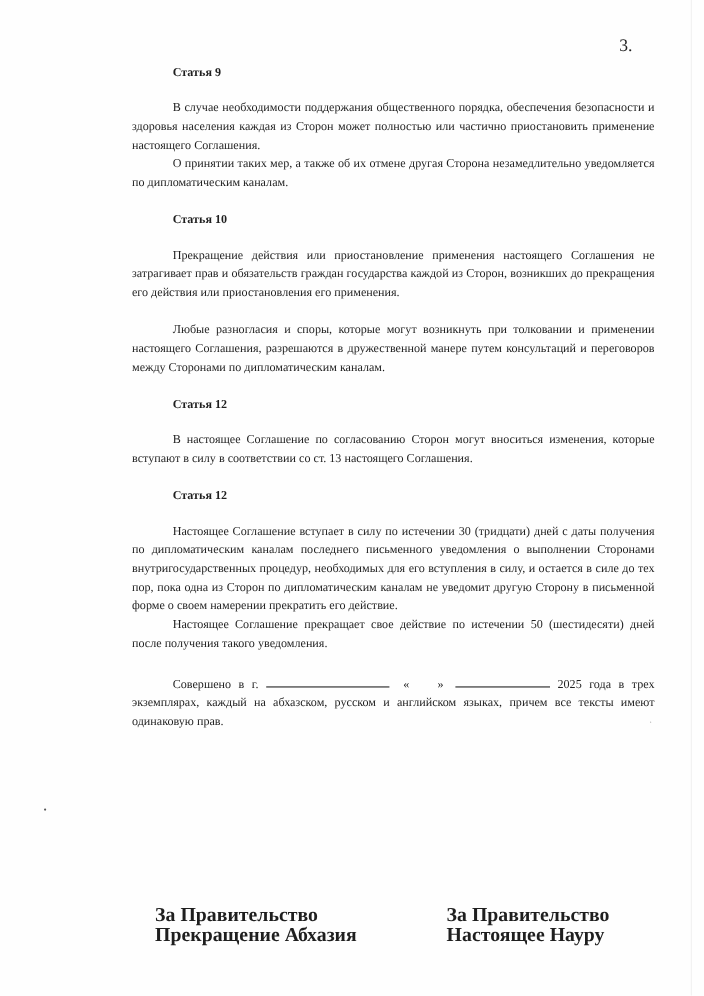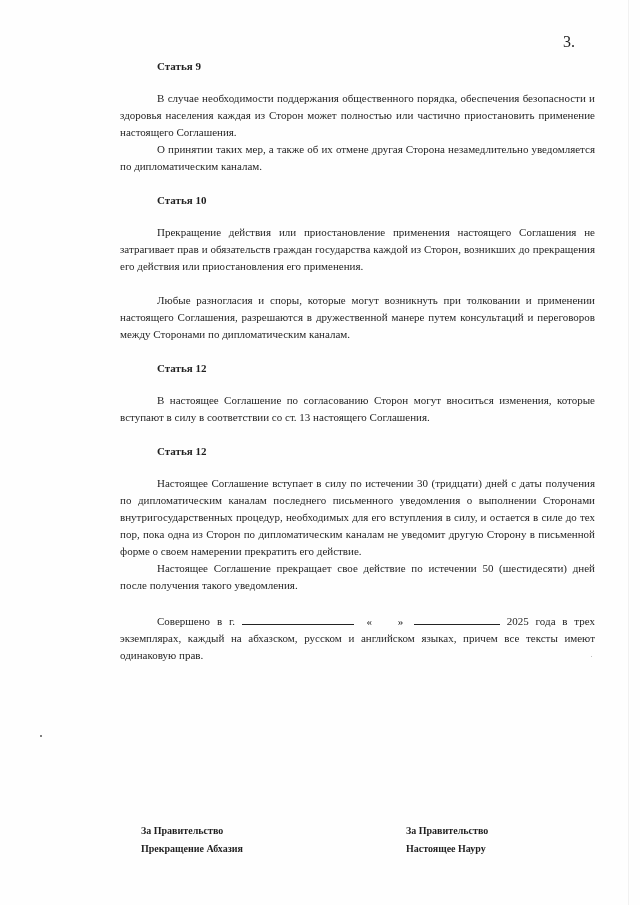--- a/index.html
+++ b/index.html
@@ -10,21 +10,21 @@
     color: #1f1f1f;
   }
   .page { position: absolute; left: 0; top: 0; width: 640px; height: 905px; background: #fefefe; }
   .page-edge { position: absolute; left: 628px; top: 0; width: 1px; height: 905px; background: #f1f1f1; }
   .page-num { position: absolute; left: 563px; top: 33px; font-size: 16px; }
   .body { position: absolute; left: 120px; top: 58px; width: 475px; font-size: 11px; line-height: 17px; }
   .article { margin: 0; }
   .heading { font-weight: bold; padding-left: 37px; margin: 0 0 15px 0; line-height: 17px; }
   .para { text-align: justify; text-indent: 37px; margin: 0; hyphens: manual; }
   .gap { height: 17px; }
-  .sig { position: absolute; top: 822px; font-weight: bold; font-size: 10px; line-height: 18px; }
+  .sig { position: absolute; top: 822px; font-weight: bold; font-size: 18px; line-height: 18px; }
   .sig-left { left: 141px; }
   .sig-right { left: 406px; }
   .dot { position: absolute; width: 2px; height: 2px; background: #555; border-radius: 50%; }
   .blank { display: inline-block; border-bottom: 1px solid #222; height: 13px; vertical-align: baseline; }
 </style>
 </head>
 <body>
 
 <div class="page">
   <div class="page-edge"></div>

